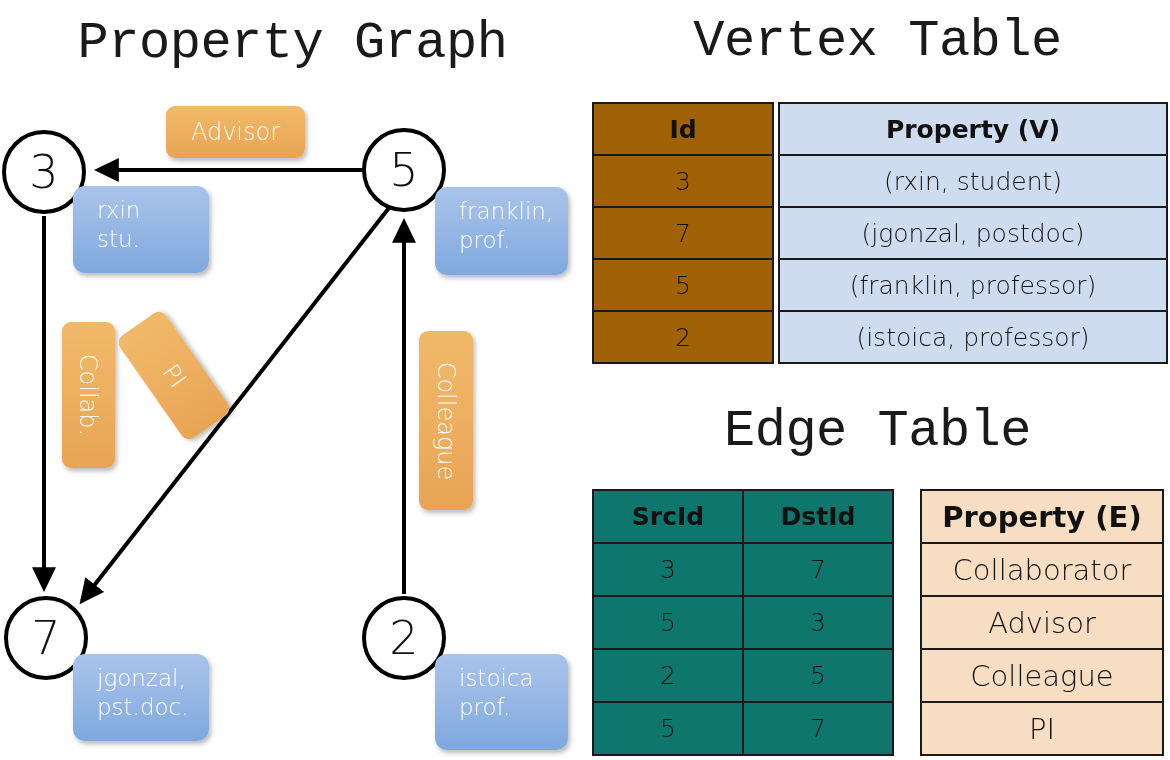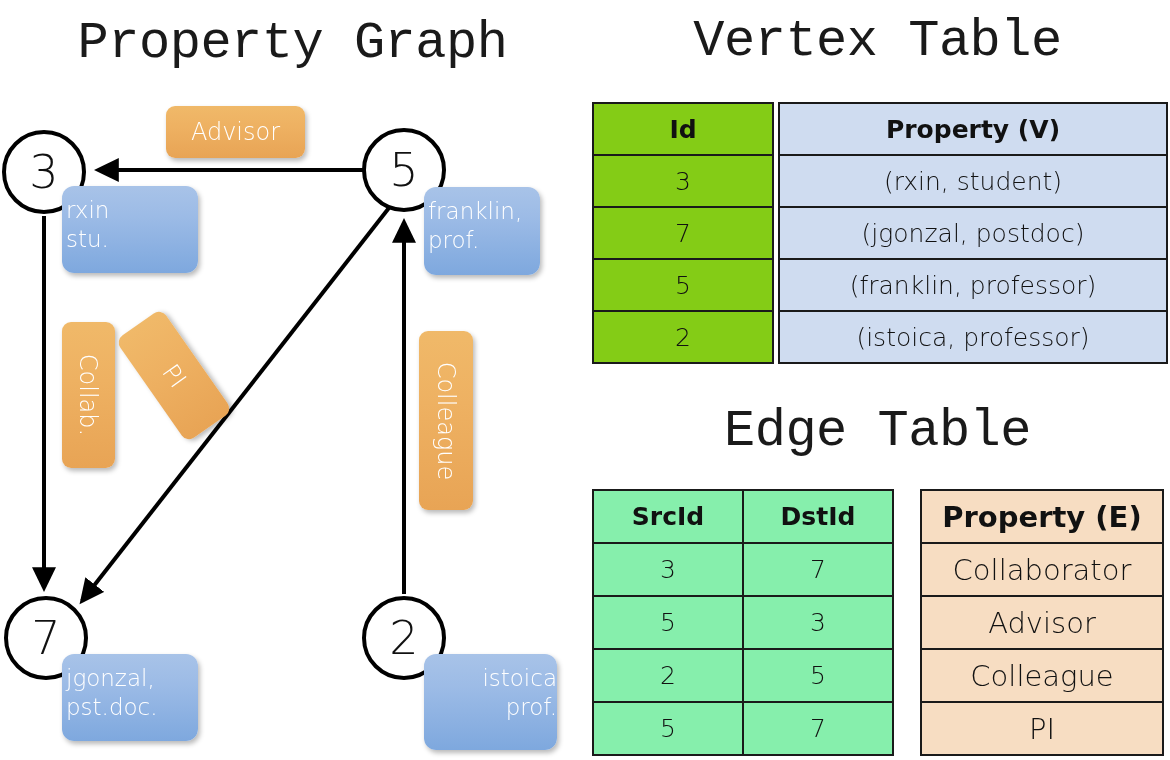--- a/index.html
+++ b/index.html
@@ -54,27 +54,28 @@
     position:absolute;
     box-sizing:border-box;
     border-radius:12px;
     background:linear-gradient(to bottom,#a8c3e8 0%,#9cbbe6 35%,#7ea8de 100%);
     box-shadow:2px 3px 5px rgba(0,0,0,0.28);
     color:#ffffff;
     font-family:"DejaVu Sans","Liberation Sans",sans-serif;
     font-weight:300;
     font-size:23px;
     line-height:1.25;
-    padding:10px 0 0 4px;
+    padding:10px 0 0 24px;
     z-index:6;
+    margin-left:11px;
   }
   #vbox-rxin{left:62px;top:186px;width:136px;height:87px;}
-  #vbox-franklin{left:424px;top:187px;width:116px;height:88px;}
+  #vbox-franklin{left:424px;top:187px;width:133px;height:88px;}
   #vbox-jgonzal{left:62px;top:654px;width:136px;height:87px;}
-  #vbox-istoica{left:424px;top:654px;width:133px;height:96px;text-align:right;}
+  #vbox-istoica{left:424px;top:654px;width:133px;height:96px;}
   .vbox span{display:block;}
 
   
   .ebox{
     position:absolute;
     box-sizing:border-box;
     border-radius:9px;
     background:linear-gradient(to bottom,#f0b969 0%,#eeb162 40%,#e8a455 100%);
     box-shadow:2px 3px 5px rgba(0,0,0,0.28);
     color:#ffffff;
@@ -106,27 +107,27 @@
   .tbl td,.tbl th{
     border:2px solid #1a1a1a;
     text-align:center;
     font-weight:300;
     padding:0;
   }
   .tbl th{font-weight:700;}
 
   
   #vertex-id-tbl{left:592px;top:102px;}
-  #vertex-id-tbl td,#vertex-id-tbl th{width:178px;height:50px;font-size:25px;background:#84cc16;}
+  #vertex-id-tbl td,#vertex-id-tbl th{width:178px;height:50px;font-size:25px;background:#a16207;}
   #vertex-prop-tbl{left:778px;top:102px;padding-left:40px;}
   #vertex-prop-tbl td,#vertex-prop-tbl th{width:386px;height:50px;font-size:25px;background:#cfdcf0;}
 
   
   #edge-ids-tbl{left:592px;top:489px;}
-  #edge-ids-tbl td,#edge-ids-tbl th{width:148px;height:51px;font-size:25px;background:#86efac;}
+  #edge-ids-tbl td,#edge-ids-tbl th{width:148px;height:51px;font-size:25px;background:#0f766e;}
   #edge-prop-tbl{left:920px;top:489px;}
   #edge-prop-tbl td,#edge-prop-tbl th{width:240px;height:51px;font-size:29px;background:#f7ddc2;}
 </style>
 </head>
 <body>
 
 <div class="stage">
 
   <div class="title" id="title-property-graph">Property Graph</div>
   <div class="title" id="title-vertex-table">Vertex Table</div>

